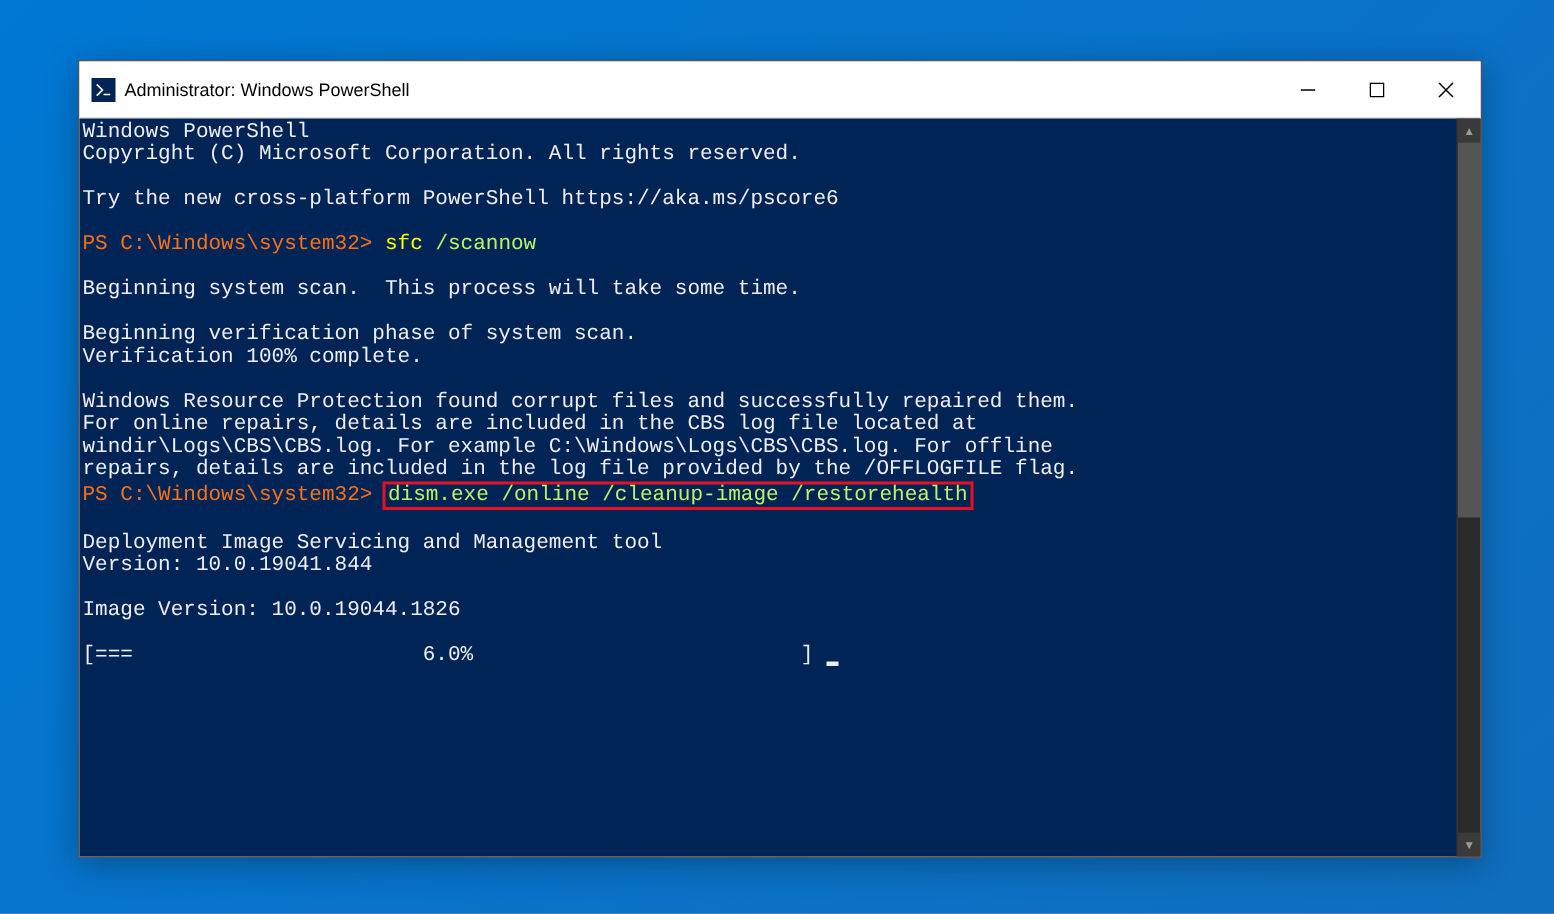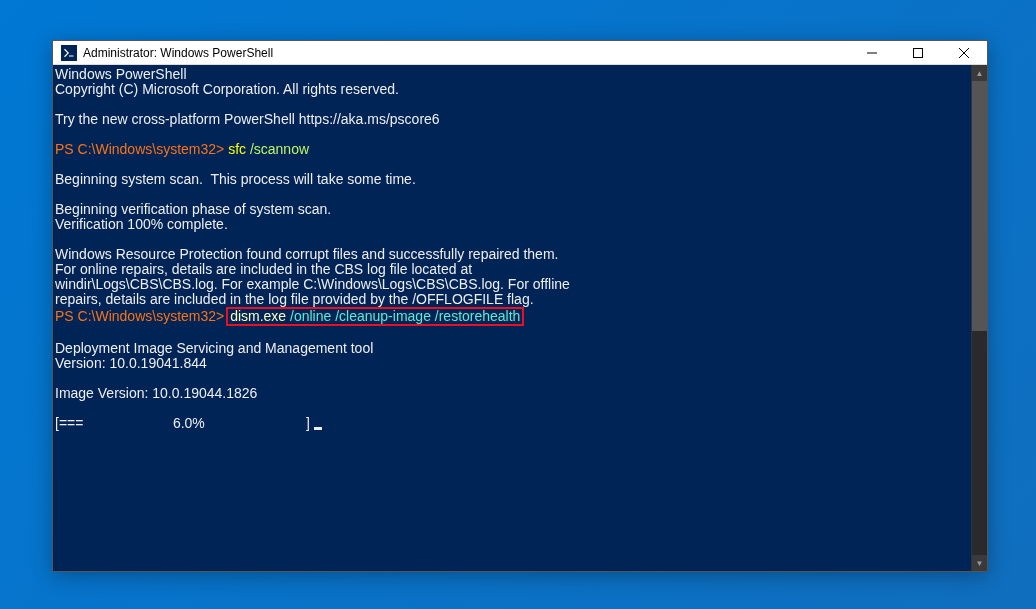--- a/index.html
+++ b/index.html
@@ -17,21 +17,21 @@
       left: 52px;
       width: 936px;
       height: 532px;
       background: #fff;
       border: 1px solid #555;
       box-shadow: 0 4px 20px rgba(0,0,0,0.3);
       display: flex;
       flex-direction: column;
     }
     .titlebar {
-      height: 24px;
+      height: 38px;
       background: #fff;
       display: flex;
       align-items: center;
       border-bottom: 1px solid #ddd;
     }
     .titlebar-icon {
       width: 16px;
       height: 16px;
       margin-left: 8px;
       background: #012456;
@@ -62,39 +62,39 @@
     }
     .terminal-area {
       flex: 1;
       background: #012456;
       display: flex;
       overflow: hidden;
     }
     .terminal {
       flex: 1;
       padding: 2px 0 2px 2px;
-      font-family: Liberation Sans, sans-serif;
+      font-family: Liberation Mono, monospace;
       font-size: 14px;
       line-height: 15px;
       color: #eeedf0;
       white-space: pre;
       overflow: hidden;
     }
     .line { min-height: 15px; display: block; }
     .prompt { color: #f97316; }
     .cmd-yellow { color: #ffff00; text-align: center; }
     .cmd-args { color: #bef264; }
     .highlight-box {
       border: 2px solid #e81123;
       display: inline-block;
       padding: 0 2px;
       margin-left: -2px;
     }
-    .highlight-box .cmd-yellow { color: #fef9c3; }
-    .highlight-box .cmd-args { color: #5eead4; }
+    .highlight-box .cmd-yellow { color: #bef264; }
+    .highlight-box .cmd-args { color: #bef264; }
     .cursor {
       display: inline-block;
       width: 8px;
       height: 3px;
       background: #eeedf0;
       vertical-align: bottom;
       margin-bottom: 1px;
     }
     .scrollbar {
       width: 16px;

